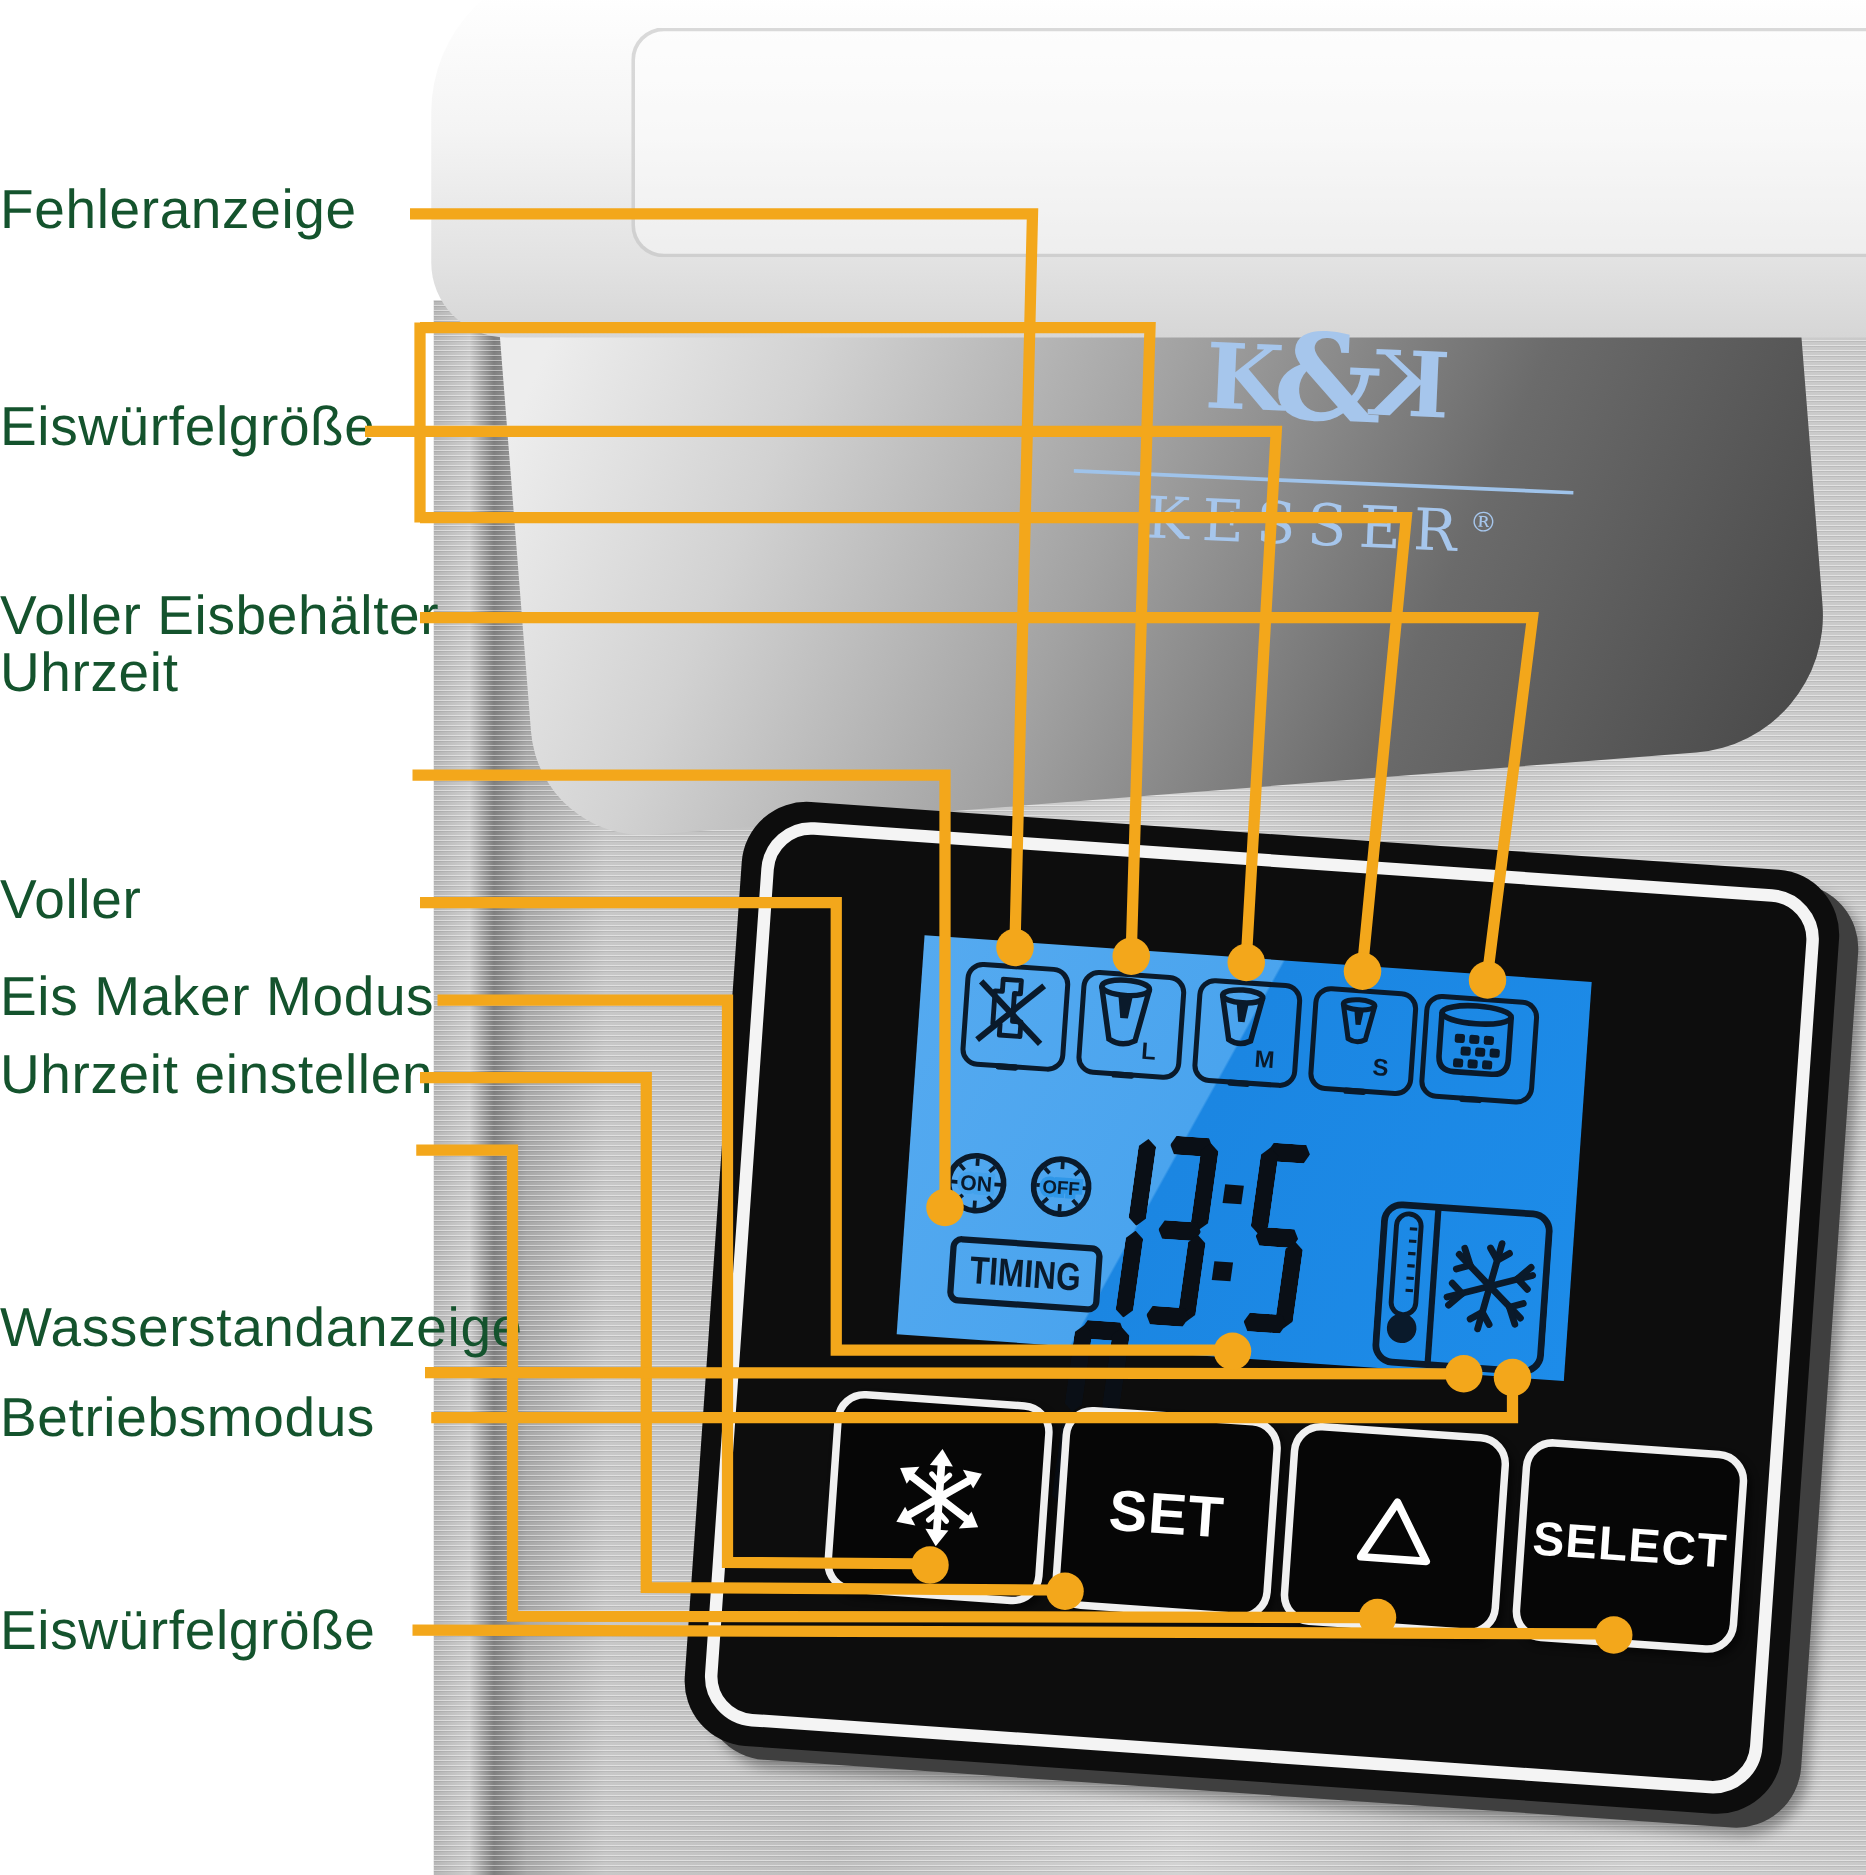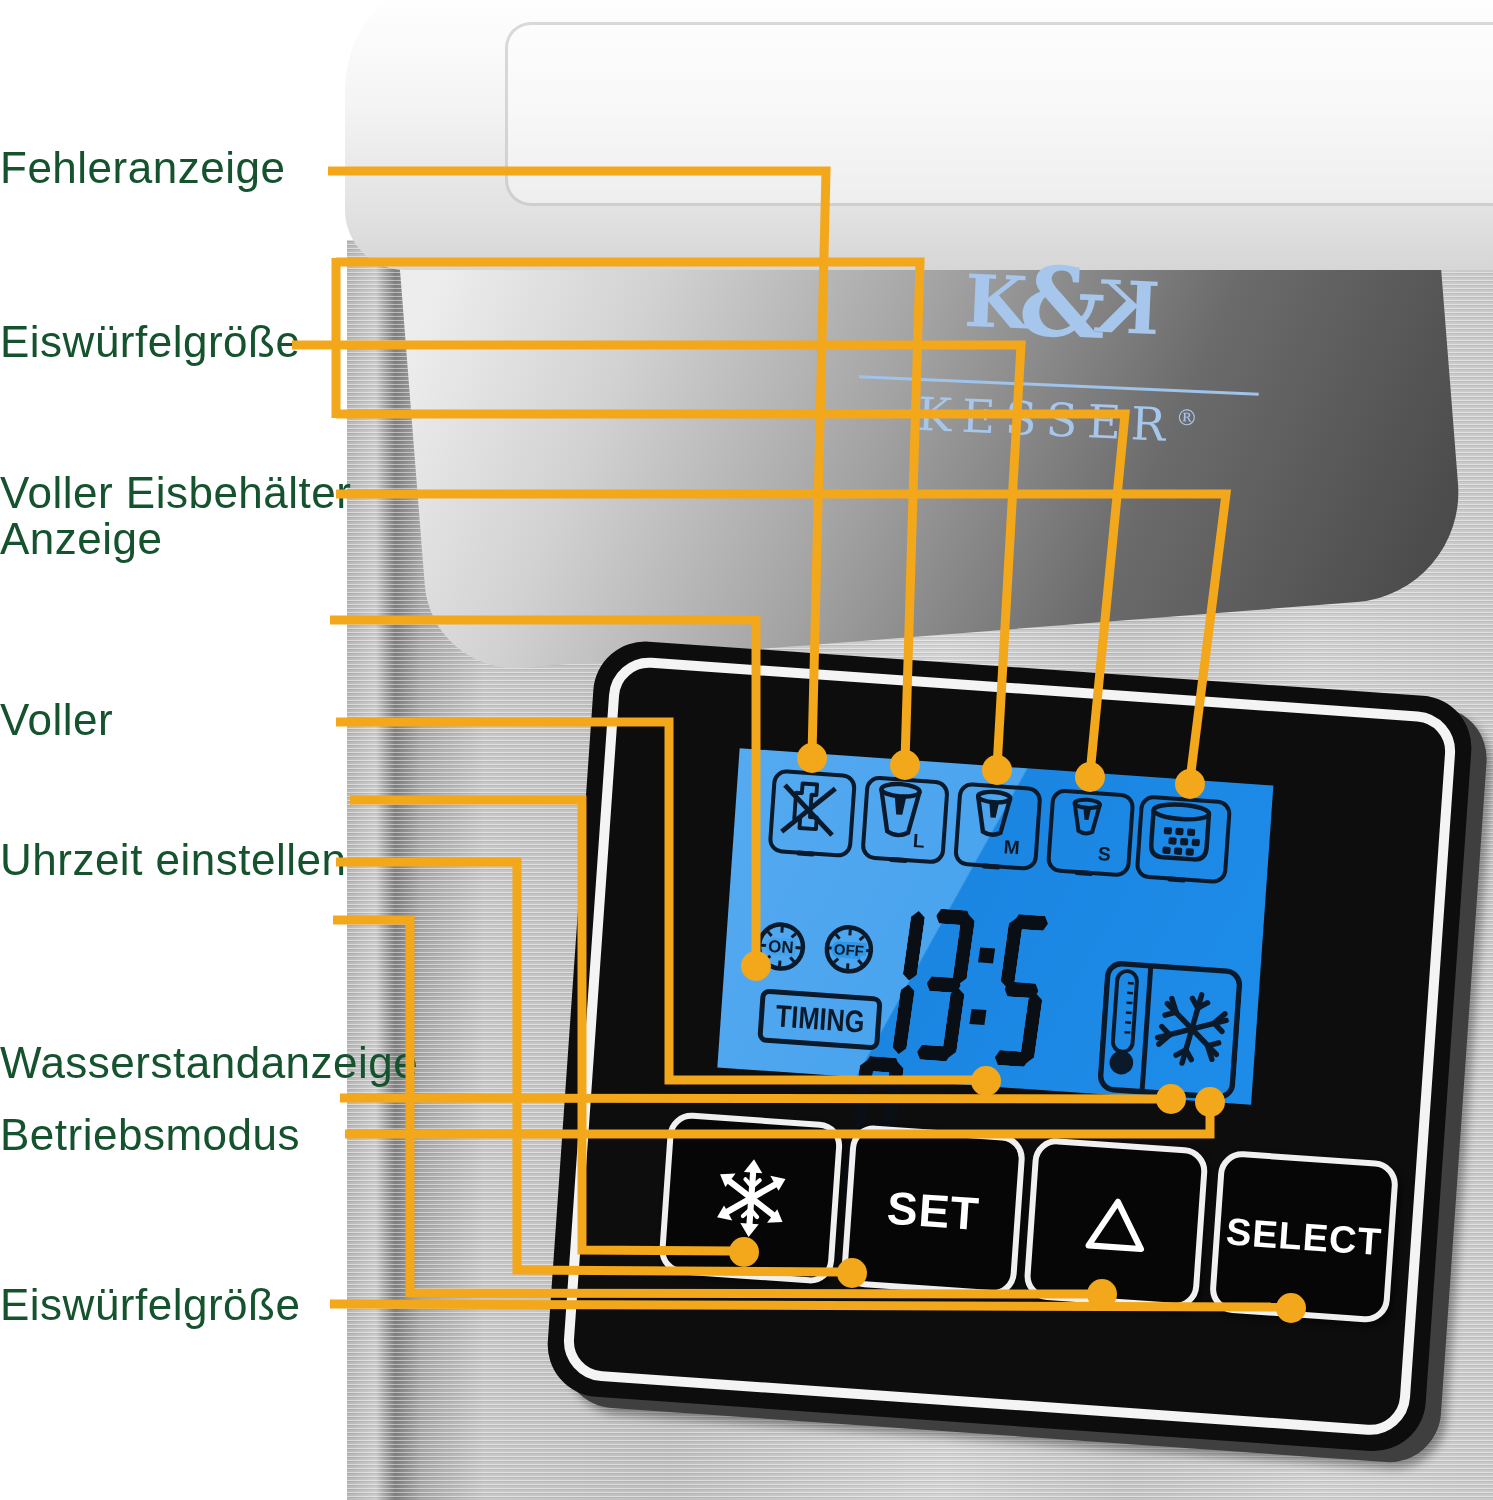--- a/index.html
+++ b/index.html
@@ -314,20 +314,21 @@
       <circle cx="852" cy="1273" r="15"></circle>
         <circle cx="1102" cy="1294" r="15"></circle>
       <circle cx="1171" cy="1099" r="15"></circle>
         <circle cx="1210" cy="1102" r="15"></circle>
       <circle cx="1291" cy="1308" r="15"></circle>
     </g>
   </svg>
 
   <div class="lbl" style="top:145px"><span>Fehleranzeige</span></div>
   <div class="lbl" style="top:319px"><span>Eiswürfelgröße</span></div>
-  <div class="lbl" style="top:470px"><span>Voller Eisbehälter</span><br><span>Anzeige</span></div>
+  <div class="lbl" style="top:470px"><span>Voller Eisbehälter</span><br><span>Uhrzeit</span></div>
   <div class="lbl" style="top:697px"><span>Voller</span></div>
+  <div class="lbl" style="top:775px"><span>Eis Maker Modus</span></div>
   <div class="lbl" style="top:837px"><span>Uhrzeit einstellen</span></div>
   <div class="lbl" style="top:1040px"><span>Wasserstandanzeige</span></div>
   <div class="lbl" style="top:1112px"><span>Betriebsmodus</span></div>
   <div class="lbl" style="top:1282px"><span>Eiswürfelgröße</span><br></div>
 
 </div>
 
 </body></html>

